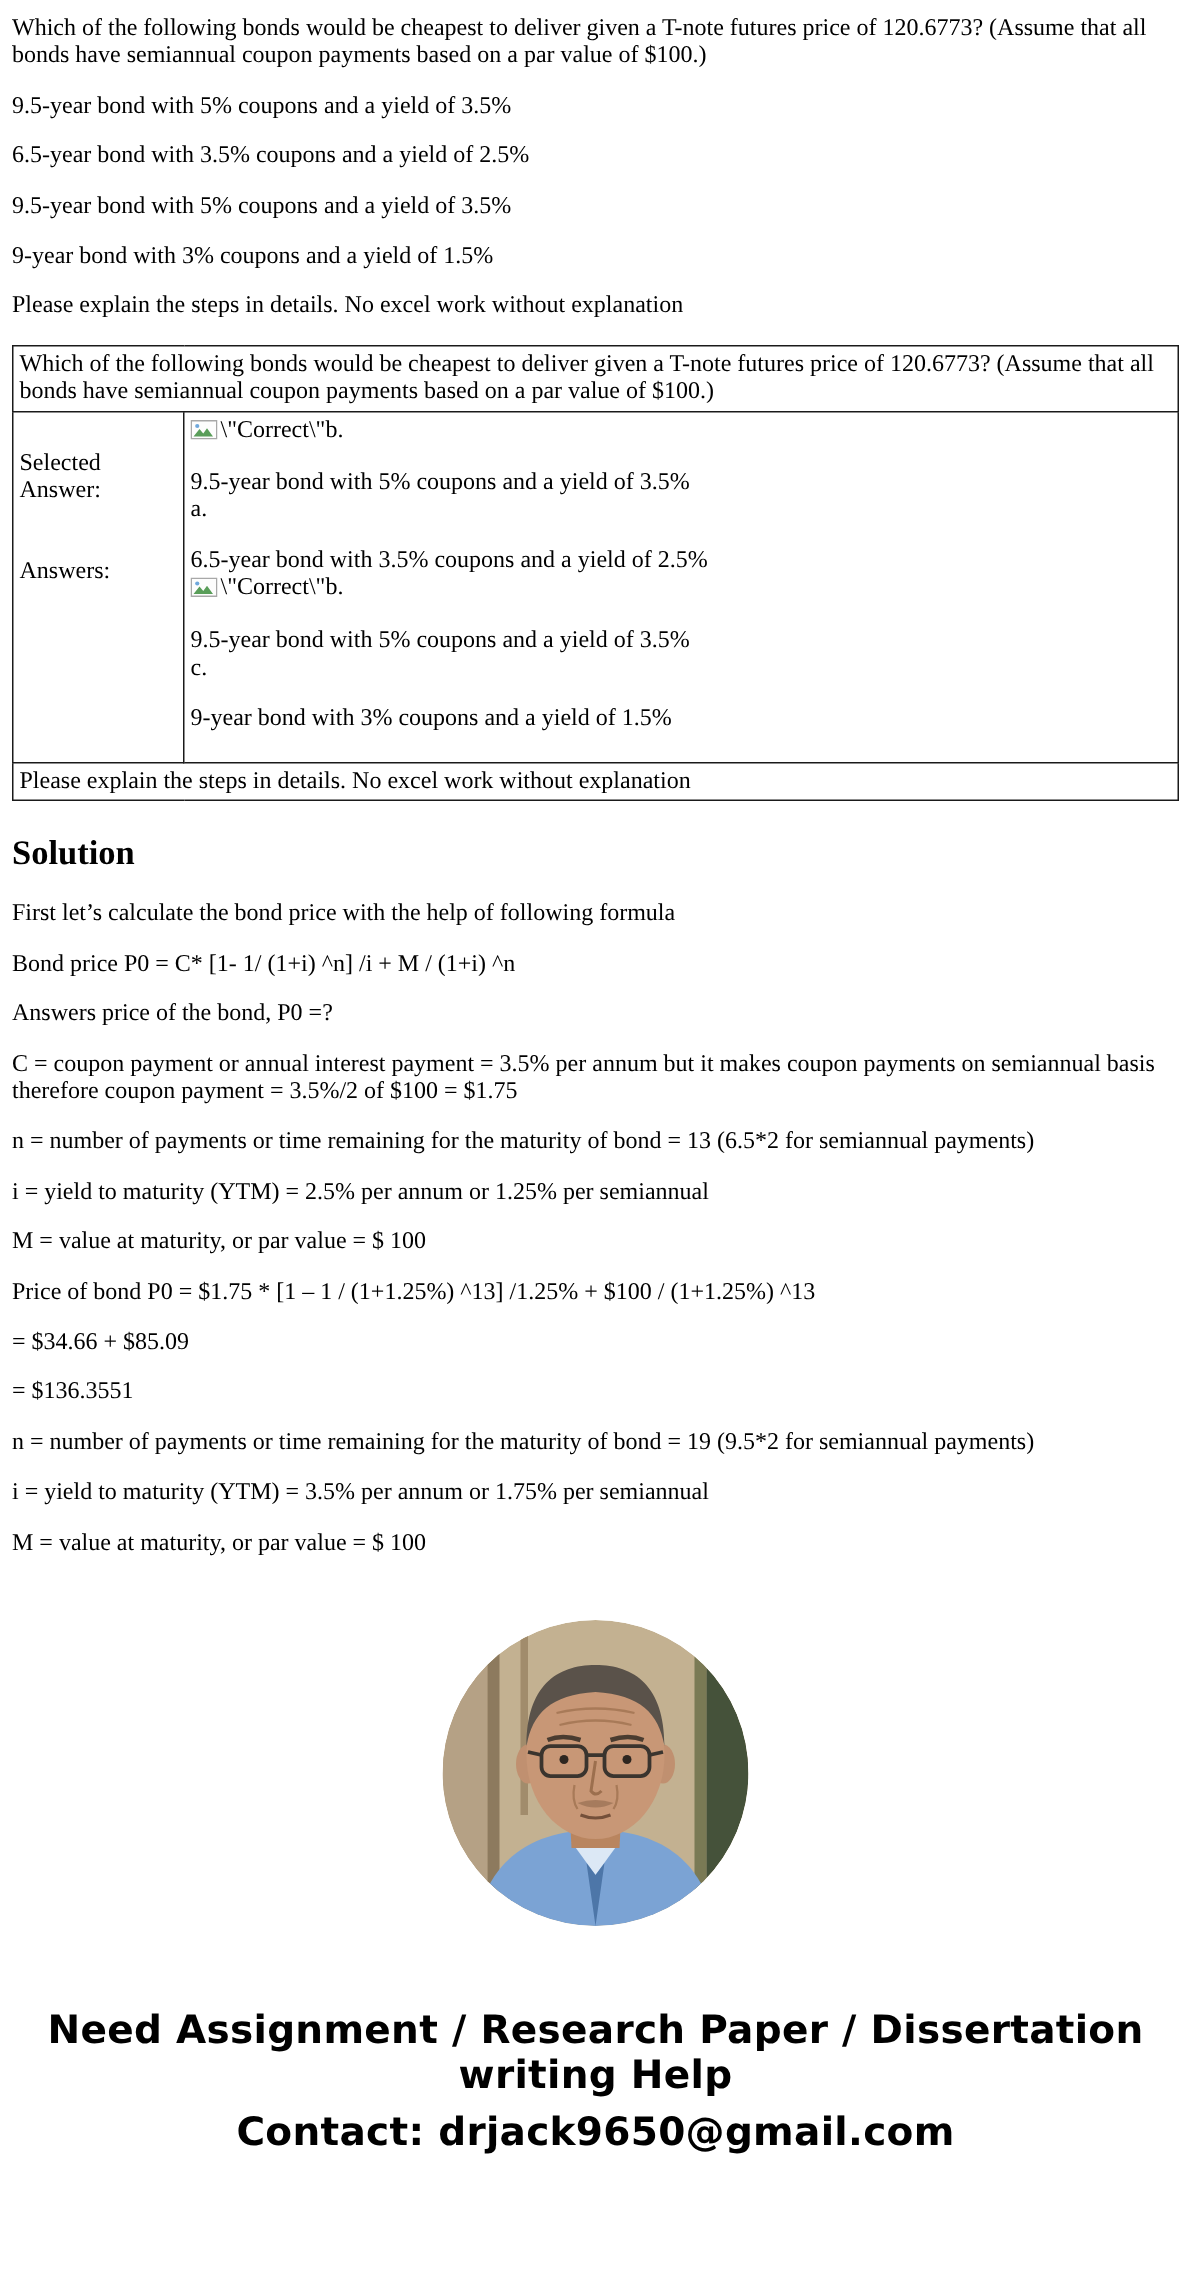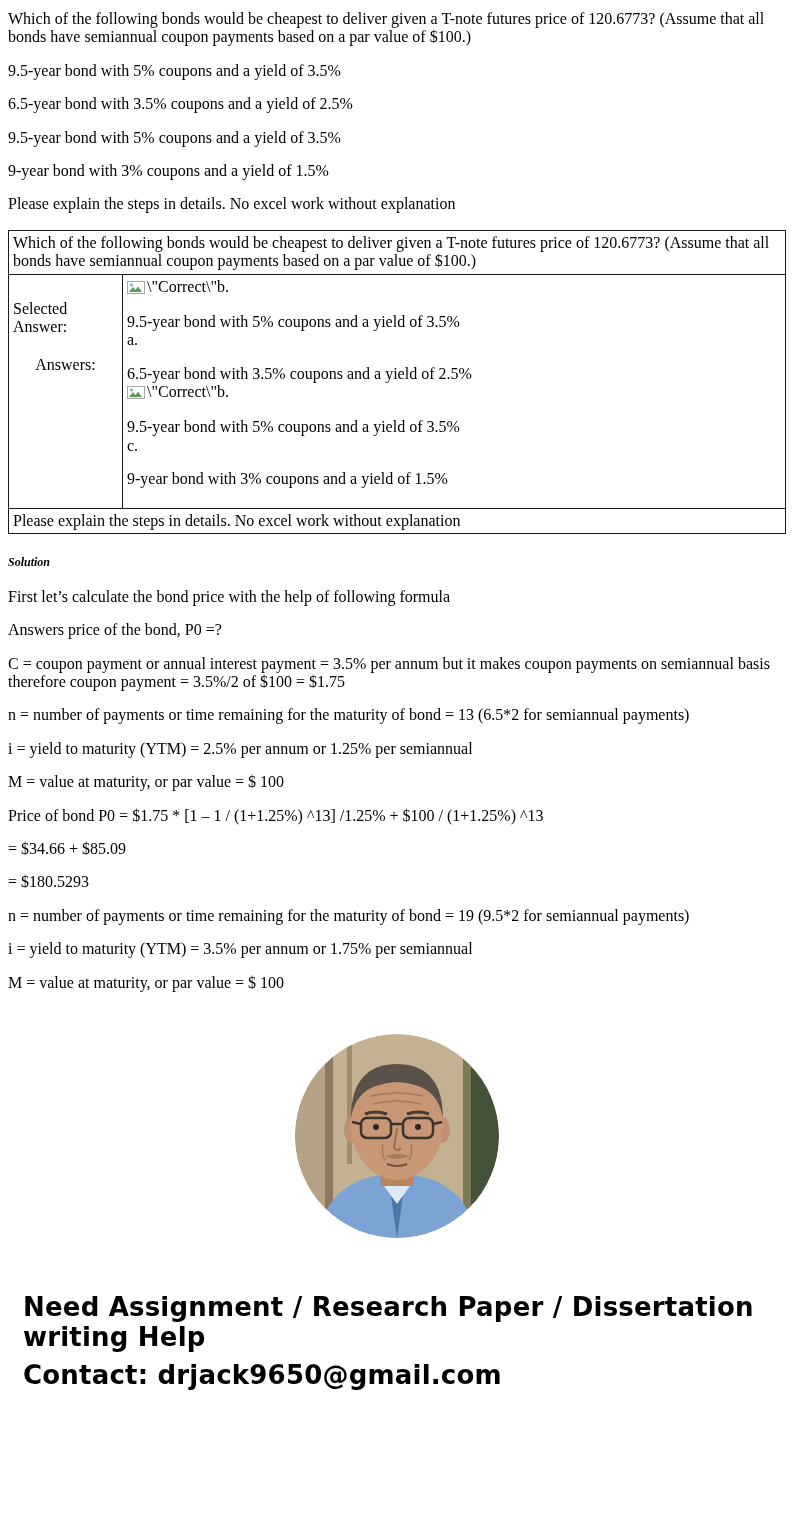--- a/index.html
+++ b/index.html
@@ -19,42 +19,41 @@
     border-collapse: collapse;
     margin: 16px 0;
   }
   table.answer-table td {
     border: 1px solid #1a1a1a;
     padding: 3px 4px;
     vertical-align: top;
   }
   td.label-cell { width: 114px; }
   .sel-label { margin-top: 22px; }
-  .answers-label { margin-top: 20px; text-align: center; }
+  .answers-label { margin-top: 36px; }
   td.content-cell { padding-left: 6px; }
   .marker-line { margin: 0; }
   .marker-text { white-space: pre; }
   p.ans-text { margin: 15px 0 0 0; }
   p.ans-text.last { margin-bottom: 16px; }
   .img-box { display: inline-block; vertical-align: -2px; margin-right: 2px; }
 
   h3.solution-title {
-    font-size: 12px;
+    font-size: 23px;
     font-weight: bold;
     margin: 22px 0 18px 0;
-    font-style: italic;
   }
 
   .avatar-wrap { text-align: center; margin-top: 42px; }
   .avatar { display: inline-block; border-radius: 50%; }
 
   .footer-block {
     margin: 50px auto 28px auto;
     max-width: 748px;
-    text-align: left;
+    text-align: center;
     font-family: "DejaVu Sans", "Liberation Sans", sans-serif;
     font-weight: bold;
     font-size: 26px;
     line-height: 1.16;
     letter-spacing: 0.2px;
   }
   .footer-heading { margin-bottom: 0; }
   .footer-contact { margin-top: 7px; }
 </style>
 </head>
@@ -104,28 +103,29 @@
       </tr>
       <tr>
         <td colspan="2">Please explain the steps in details. No excel work without explanation</td>
       </tr>
     </tbody>
   </table>
 
   <h3 class="solution-title">Solution</h3>
 
   <p>First let’s calculate the bond price with the help of following formula</p>
+  <p>Bond price P0 = C* [1- 1/ (1+i) ^n] /i + M / (1+i) ^n</p>
   <p>Answers price of the bond, P0 =?</p>
   <p>C = coupon payment or annual interest payment = 3.5% per annum but it makes coupon payments on semiannual basis therefore coupon payment = 3.5%/2 of $100 = $1.75</p>
   <p>n = number of payments or time remaining for the maturity of bond = 13 (6.5*2 for semiannual payments)</p>
   <p>i = yield to maturity (YTM) = 2.5% per annum or 1.25% per semiannual</p>
   <p>M = value at maturity, or par value = $ 100</p>
   <p>Price of bond P0 = $1.75 * [1 – 1 / (1+1.25%) ^13] /1.25% + $100 / (1+1.25%) ^13</p>
   <p>= $34.66 + $85.09</p>
-  <p>= $180.5293</p>
+  <p>= $136.3551</p>
   <p>n = number of payments or time remaining for the maturity of bond = 19 (9.5*2 for semiannual payments)</p>
   <p>i = yield to maturity (YTM) = 3.5% per annum or 1.75% per semiannual</p>
   <p>M = value at maturity, or par value = $ 100</p>
 
   <div class="avatar-wrap">
     <svg class="avatar" width="204" height="204" viewBox="0 0 204 204" aria-hidden="true">
       <defs>
           <clipPath id="avclip">
             <circle cx="102" cy="102" r="102"></circle>
           </clipPath>

